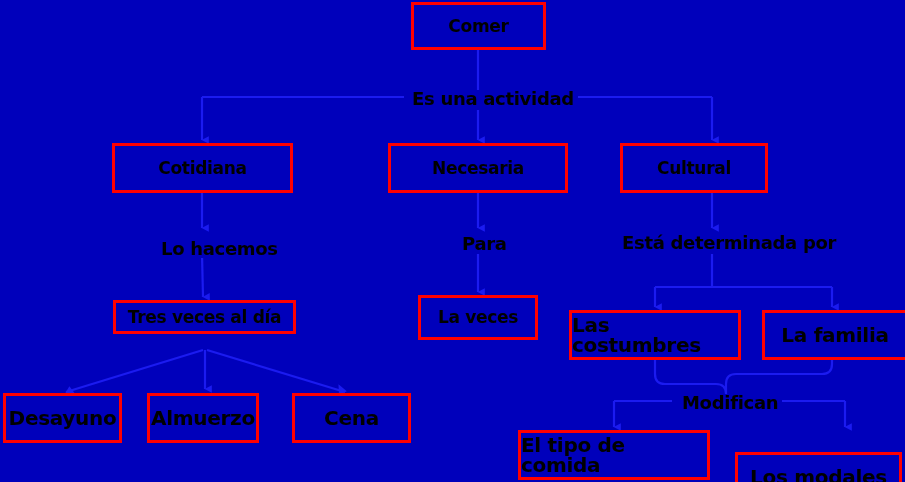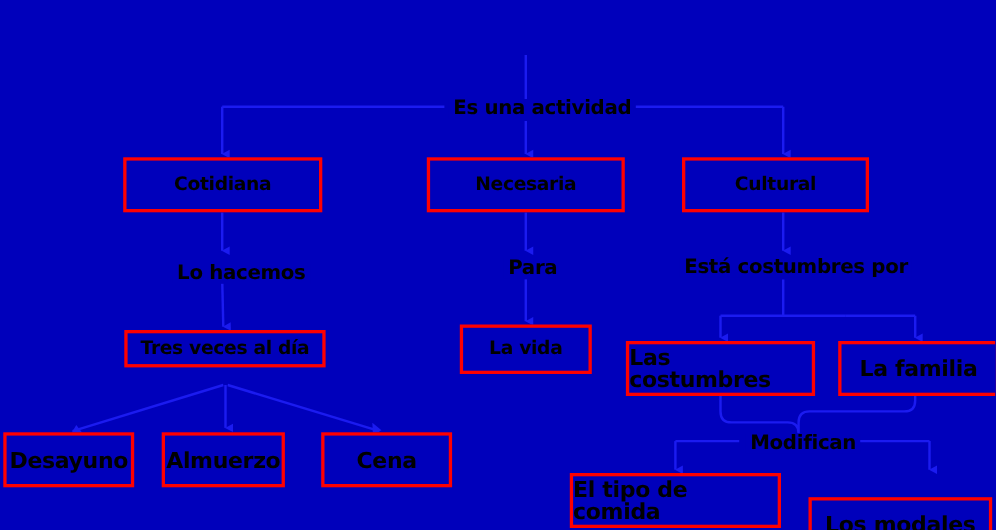--- a/index.html
+++ b/index.html
@@ -99,39 +99,42 @@
       <path d="M614,401 L614,427" marker-end="url(#ah)"></path>
       <path d="M780,401 L845,401"></path>
       <path d="M845,401 L845,427" marker-end="url(#ah)"></path>
 
       <path d="M203,350 L66,392" marker-end="url(#ahd)"></path>
       <path d="M205,350 L205,389" marker-end="url(#ah)"></path>
       <path d="M207,350 L345,392" marker-end="url(#ahd)"></path>
     </g>
   </svg>
 
+  <div class="node" style="left:411px; top:2px; width:135px; height:48px;">
+    <span>Comer</span>
+  </div>
 
   <div class="node" style="left:112px; top:143px; width:181px; height:50px;justify-content:center;">
     <span>Cotidiana</span>
   </div>
 
   <div class="node" style="left:388px; top:143px; width:180px; height:50px;">
     <span>Necesaria</span>
   </div>
 
-  <div class="node" style="left:620px; top:143px; width:170px; height:50px;">
+  <div class="node" style="left:620px; top:143px; width:148px; height:50px;">
     <span>Cultural</span>
   </div>
 
   <div class="node" style="left:113px; top:300px; width:183px; height:34px;">
     <span>Tres veces al día</span>
   </div>
 
   <div class="node" style="left:418px; top:295px; width:120px; height:45px;">
-    <span>La vida</span>
+    <span>La veces</span>
   </div>
 
   <div class="node sm" style="left:569px; top:310px; width:172px; height:50px;">
     <span>Las costumbres</span>
   </div>
 
   <div class="node sm" style="left:762px; top:310px; width:146px; height:50px;">
     <span>La familia</span>
   </div>
 
@@ -154,17 +157,17 @@
   <div class="node sm" style="left:735px; top:420px; width:167px; height:50px;margin-top:32px;">
     <span>Los modales</span>
   </div>
 
   <div class="edge-label" style="left:408px; top:90px;">Es una actividad</div>
 
   <div class="edge-label" style="left:157px; top:240px;">Lo hacemos</div>
 
   <div class="edge-label" style="left:458px; top:235px;">Para</div>
 
-  <div class="edge-label" style="left:618px; top:234px;">Está costumbres por</div>
+  <div class="edge-label" style="left:618px; top:234px;">Está determinada por</div>
 
   <div class="edge-label" style="left:678px; top:394px;">Modifican</div>
 
 </div>
 
 </body></html>

